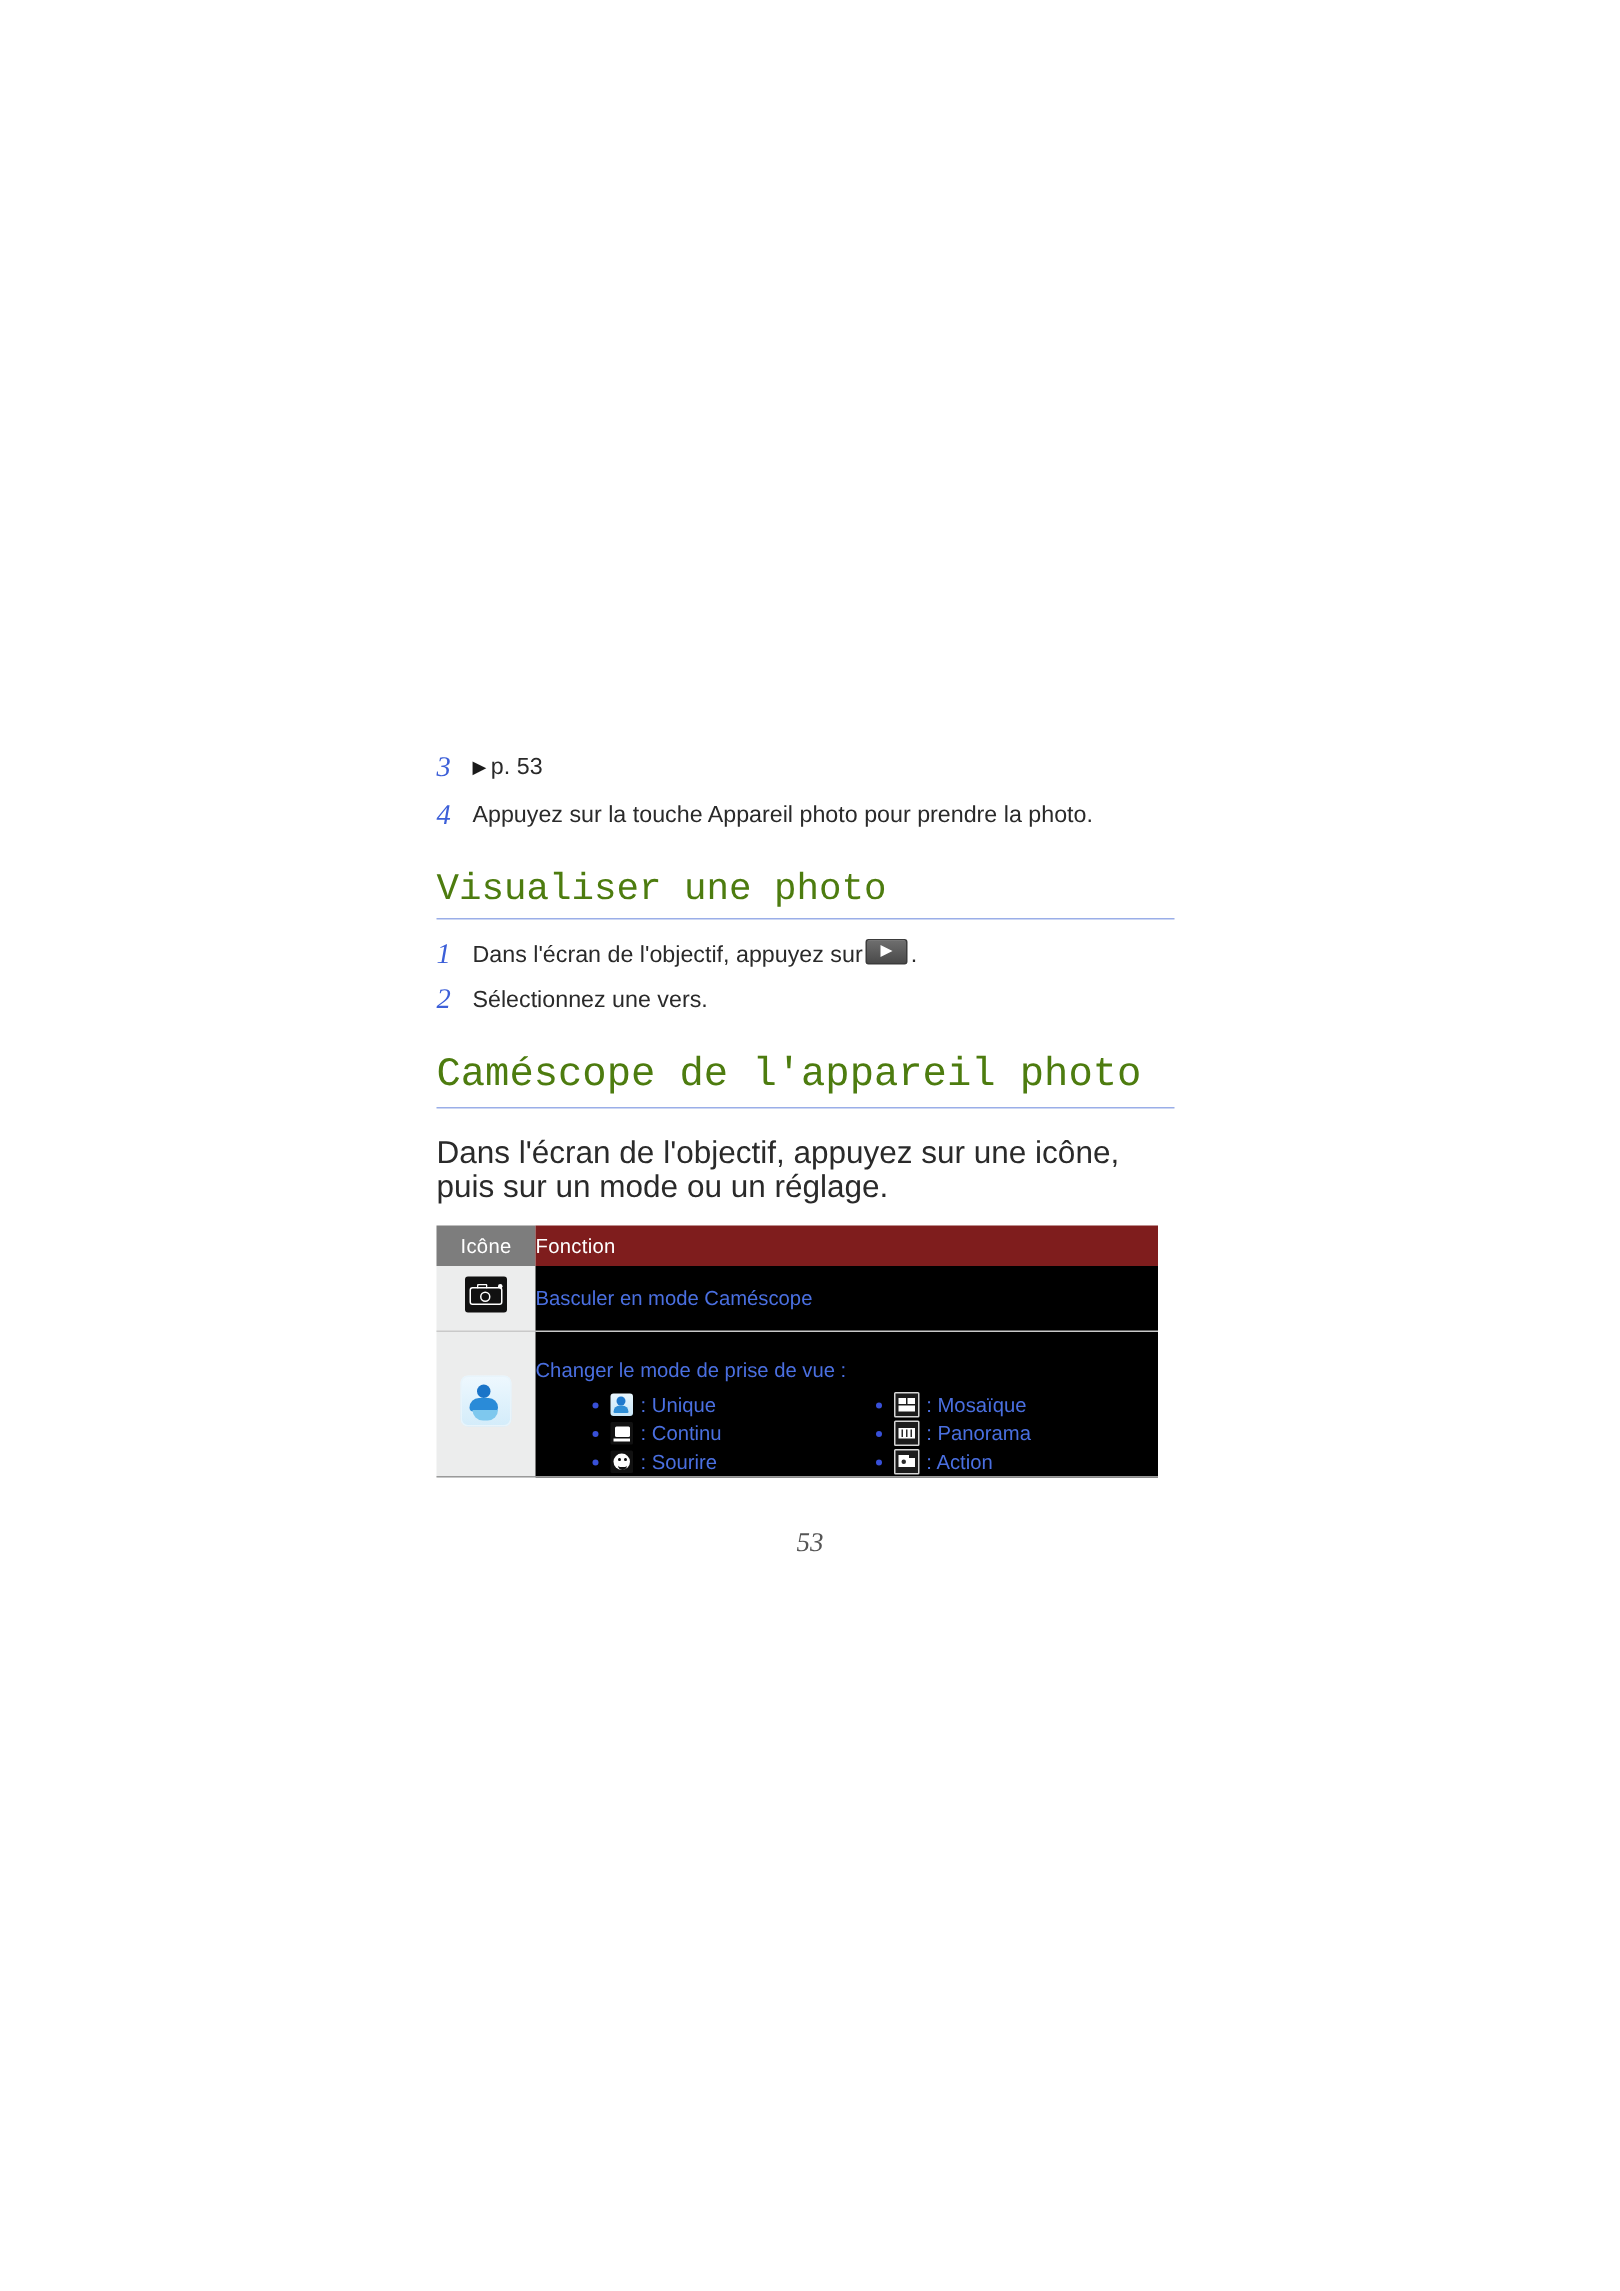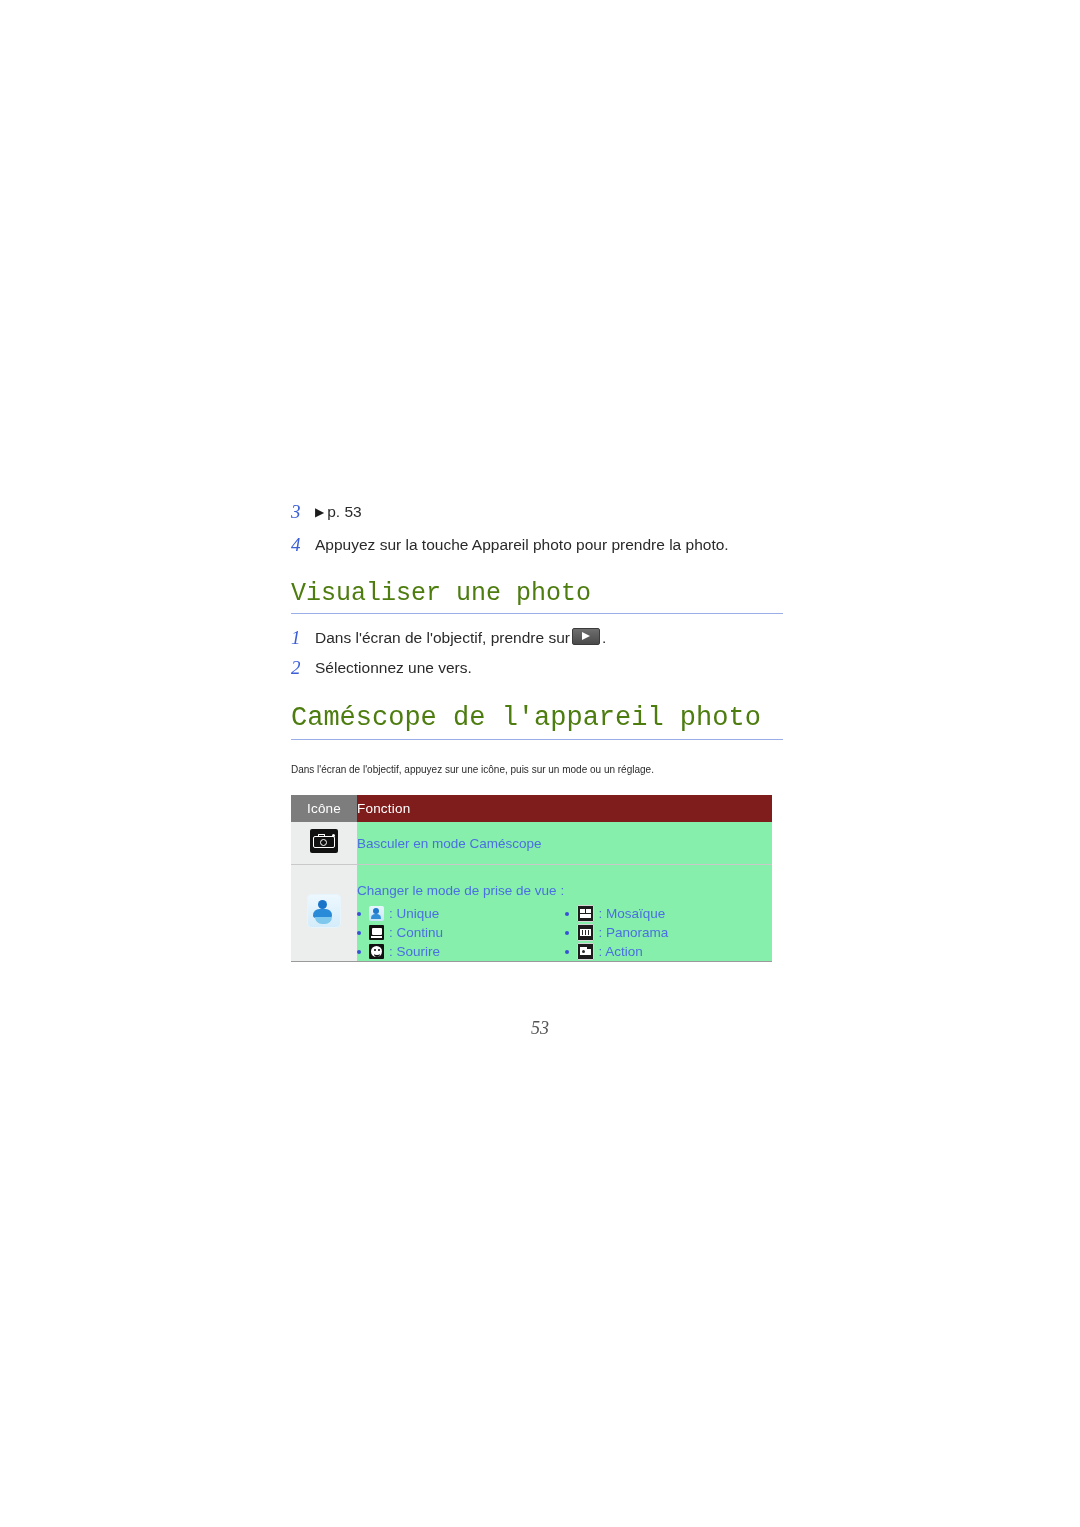--- a/index.html
+++ b/index.html
@@ -101,21 +101,21 @@
   }
   .section-title.h2 { font-size: 25px; line-height: 30px; }
   .section-title.h1 { font-size: 27px; line-height: 33px; }
   .rule {
     height: 1px;
     background: #9aaee8;
     margin-bottom: 12px;
   }
 
   .para {
-    font-size: 10px;
+    font-size: 21px;
     line-height: 23px;
     color: #2a2a2a;
     margin: 18px 0 14px 0;
   }
 
   
   .tbl {
     width: 481px;
     border-collapse: collapse;
     table-layout: fixed;
@@ -144,39 +144,40 @@
     height: 27px;
     letter-spacing: .2px;
   }
   .td-icon {
     width: 66px;
     background: #eceded;
     text-align: center;
     border-bottom: 1px solid #c9c9c9;
   }
   .td-func {
-    background: #86efac;
+    background: #000000;
     padding: 8px 0 8px 12px;
     border-bottom: 1px solid #c9c9c9;
     color: #4a6fe0;
     font-size: 13.5px;
     line-height: 19px;
   }
   .td-func.last, .td-icon.last { border-bottom: 1px solid #9a9a9a; }
 
   .cell-title {
     color: #4a6fe0;
     font-size: 13.5px;
     line-height: 20px;
     margin-bottom: 3px;
     margin-top: 16px;
   }
 
   .mode-grid {
     display: flex;
+    padding-left: 38px;
   }
   .mode-col {
     width: 50%;
   }
   .mode-item {
     display: flex;
     align-items: center;
     height: 19px;
     color: #4a6fe0;
     font-size: 13.5px;
@@ -416,21 +417,21 @@
       <div class="step-body">Appuyez sur la touche Appareil photo pour prendre la photo.</div>
     </div>
 
     <div class="section">
       <h2 class="section-title h2">Visualiser une photo</h2>
       <div class="rule"></div>
 
       <div class="step">
         <div class="step-num">1</div>
         <div class="step-body">
-          <span>Dans l'écran de l'objectif, prendre sur</span><span class="inline-play"></span><span>.</span>
+          <span>Dans l'écran de l'objectif, appuyez sur</span><span class="inline-play"></span><span>.</span>
         </div>
       </div>
 
       <div class="step" style="margin-top:6px;">
         <div class="step-num">2</div>
         <div class="step-body">Sélectionnez une vers.</div>
       </div>
     </div>
 
     <div class="section">

